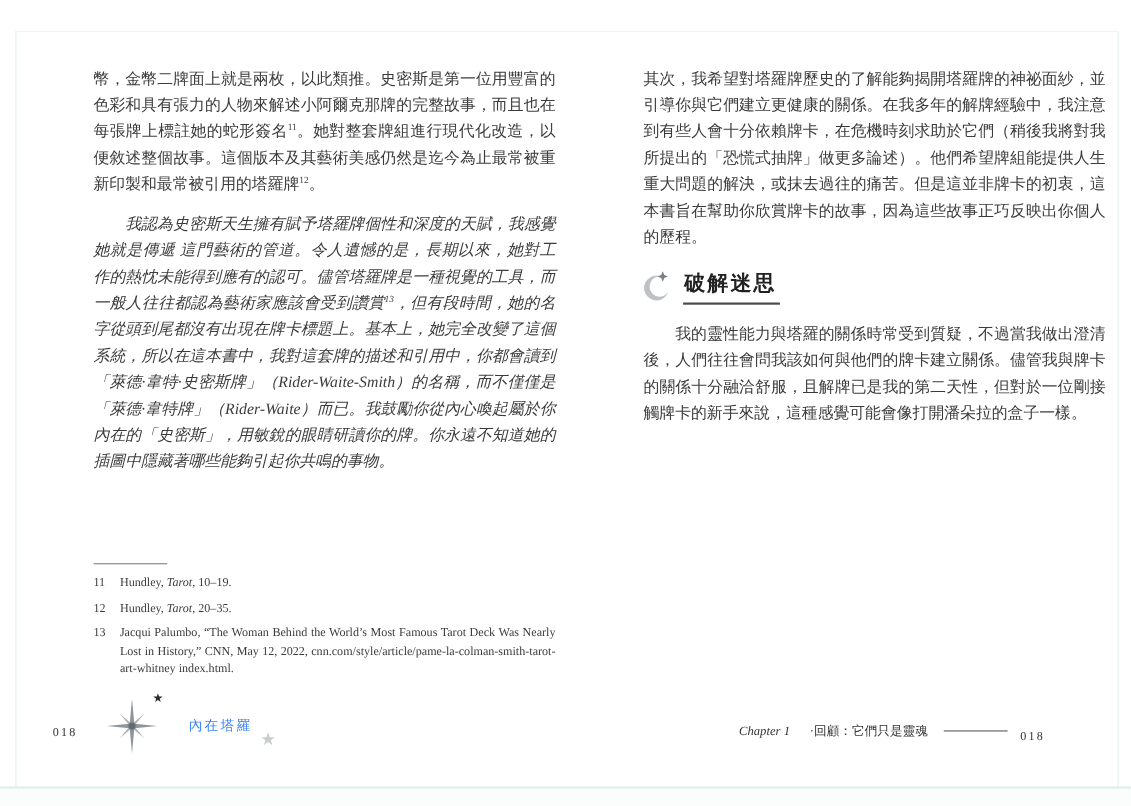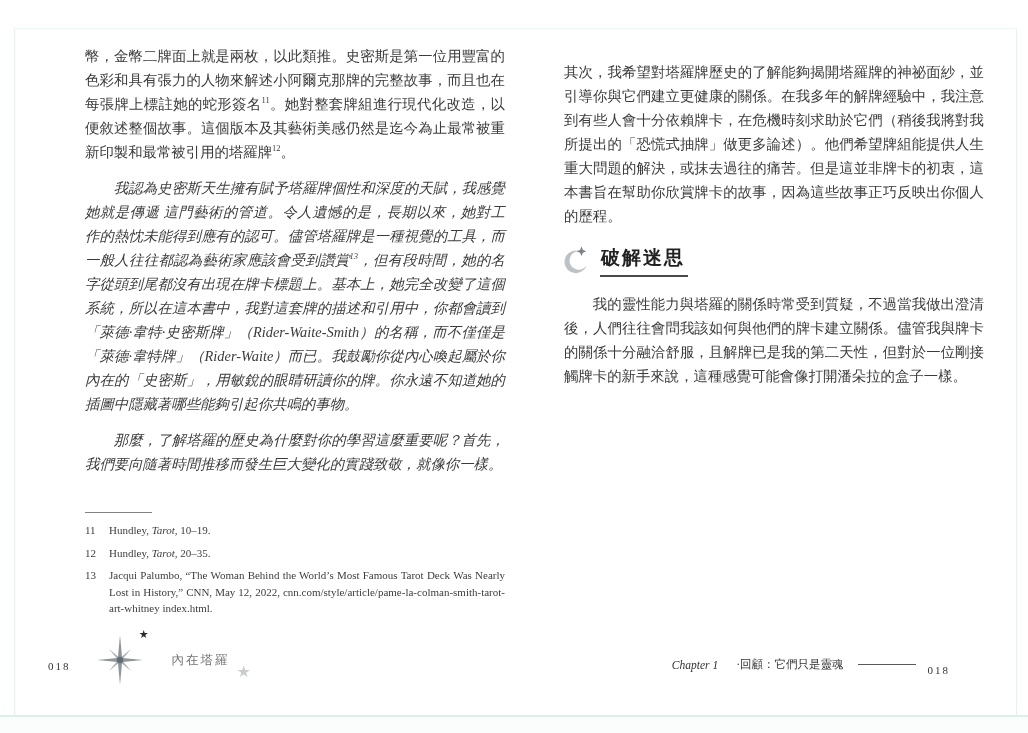--- a/index.html
+++ b/index.html
@@ -12,22 +12,22 @@
   .page-edge{
     position:absolute;left:14px;top:28px;width:1001px;height:687px;
     border:1px solid #e6f2ec;border-top-color:#eef6f1;
     pointer-events:none;
   }
   .bottom-strip{
     position:absolute;left:0;top:715px;width:1028px;height:18px;
     background:#fbfdfc;border-top:2px solid #ddf0e8;
   }
   .col{position:absolute;width:420px;}
-  .col-left{left:85px;top:44px;}
-  .col-right{left:564px;top:60px;}
+  .col-left{left:85px;top:60px;}
+  .col-right{left:585px;top:60px;}
   p.body-p{
     margin:0;font-size:14.4px;line-height:24px;text-align:justify;
     color:#3b3b3b;
   }
   p.body-p + p.body-p{margin-top:12px;font-style:italic;}
   p.indent{text-indent:2em;}
   p.body-p b{font-weight:bold;color:#222;}
   sup{font-size:8.5px;line-height:0;vertical-align:super;letter-spacing:0;}
   
   .footnotes{position:absolute;left:85px;top:512px;width:420px;}
@@ -42,40 +42,39 @@
     border-bottom:2px solid #4a4a4a;padding:0 3px 4px 1px;
   }
   
   .footer-left{position:absolute;left:48px;top:634px;display:flex;align-items:center;height:52px;}
   .pagenum{font-size:11px;letter-spacing:2px;color:#333;margin-top:11px;}
   .footer-mark{position:relative;width:46px;height:50px;margin-left:26px;}
   .star-black{
     position:absolute;top:-7px;right:-6px;font-size:11px;color:#2b2b2b;
     font-family:"DejaVu Sans",sans-serif;
   }
-  .book-title{font-size:12.5px;letter-spacing:2px;color:#737373;margin-left:9px;padding-left:20px;}
+  .book-title{font-size:12.5px;letter-spacing:2px;color:#3b82f6;margin-left:9px;padding-left:20px;}
   .star-gray{
     font-size:16px;color:#c9cdd0;margin-left:7px;transform:translateY(11px);
     font-family:"DejaVu Sans",sans-serif;
   }
   .footer-right{position:absolute;top:653px;right:78px;display:flex;align-items:center;font-size:11.5px;color:#333;}
   .chap-it{font-style:italic;margin-right:18px;}
   .footer-rule{width:58px;border-top:1px solid #5a5a5a;margin:0 12px 0 14px;height:0;}
 </style>
 </head>
 <body>
 
 <div>
 
   <div class="page-edge"></div>
 
   <div class="col col-left">
     <p class="body-p">幣，金幣二牌面上就是兩枚，以此類推。史密斯是第一位用豐富的色彩和具有張力的人物來解述小阿爾克那牌的完整故事，而且也在每張牌上標註她的蛇形簽名<sup>11</sup>。她對整套牌組進行現代化改造，以便敘述整個故事。這個版本及其藝術美感仍然是迄今為止最常被重新印製和最常被引用的塔羅牌<sup>12</sup>。</p>
     <p class="body-p indent">我認為史密斯天生擁有賦予塔羅牌個性和深度的天賦，我感覺她就是傳遞 這門藝術的管道。令人遺憾的是，長期以來，她對工作的熱忱未能得到應有的認可。儘管塔羅牌是一種視覺的工具，而一般人往往都認為藝術家應該會受到讚賞<sup>13</sup>，但有段時間，她的名字從頭到尾都沒有出現在牌卡標題上。基本上，她完全改變了這個系統，所以在這本書中，我對這套牌的描述和引用中，你都會讀到「萊德·韋特·史密斯牌」（Rider-Waite-Smith）的名稱，而不僅僅是「萊德·韋特牌」（Rider-Waite）而已。我鼓勵你從內心喚起屬於你內在的「史密斯」，用敏銳的眼睛研讀你的牌。你永遠不知道她的插圖中隱藏著哪些能夠引起你共鳴的事物。</p>
-    <p class="body-p indent">那麼，了解塔羅的歷史為什麼對你的學習這麼重要呢？首先，我們要向隨著時間推移而發生巨大變化的實踐致敬，就像你一樣。</p>
   </div>
 
   <div class="footnotes">
     <div class="fn-divider"></div>
     <div class="fn">
       <span class="fn-num">11</span>
       <span class="fn-body">Hundley, <i>Tarot</i>, 10–19.</span>
     </div>
     <div class="fn">
       <span class="fn-num">12</span>

